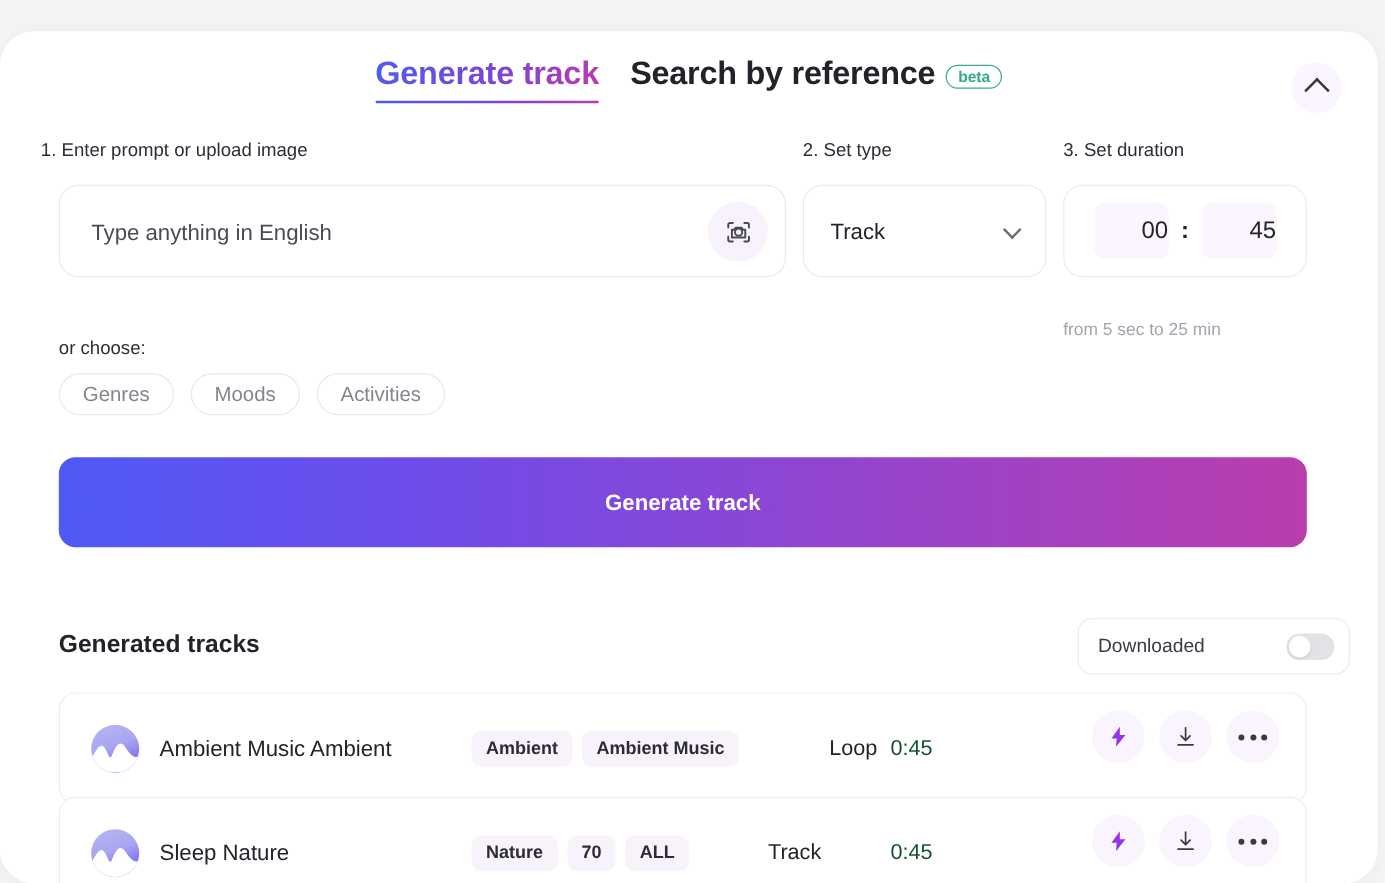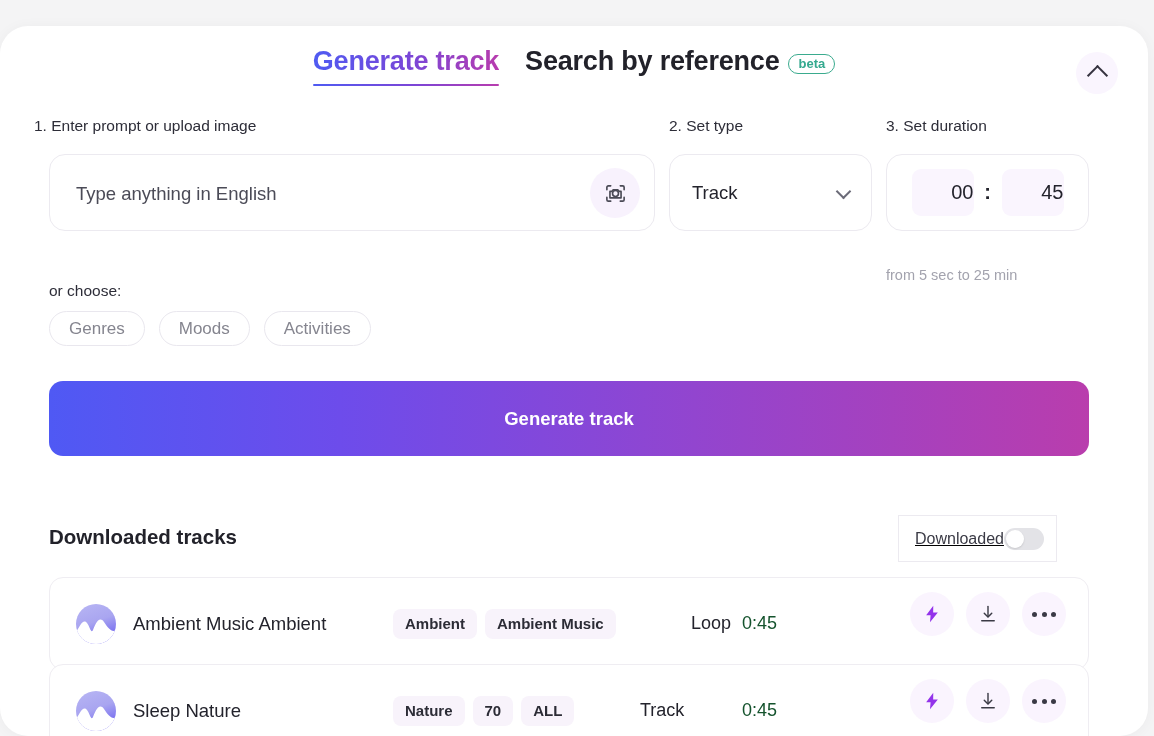--- a/index.html
+++ b/index.html
@@ -178,28 +178,27 @@
   }
 
   
   #tracks-title {
     position: absolute; left: 49px; top: 499px;
     font-size: 20.5px; font-weight: bold; color: #22222a;
   }
   #downloaded-wrap {
     position: absolute;
     left: 898px; top: 489px;
-    width: 159px; height: 47px;
+    width: 227px; height: 47px;
     border: 1px solid #eceaf0;
-    border-radius: 0;
+    border-radius: 12px;
     display: flex; align-items: center;
     padding: 0 12px 0 16px;
     cursor: pointer;
     background: #fff;
-    text-decoration: underline;
   }
   #downloaded-label { font-size: 16px; color: #3a3a45; }
   .switch {
     margin-left: auto;
     width: 40px; height: 22px;
     border-radius: 999px;
     background: #e3e3e7;
     position: relative;
   }
   .switch-knob {
@@ -326,21 +325,21 @@
 
   <div id="or-choose">or choose:</div>
   <div class="chips">
     <div class="chip">Genres</div>
     <div class="chip">Moods</div>
     <div class="chip">Activities</div>
   </div>
 
   <button id="generate-btn">Generate track</button>
 
-  <div id="tracks-title">Downloaded tracks</div>
+  <div id="tracks-title">Generated tracks</div>
 
   <div id="downloaded-wrap">
     <span id="downloaded-label">Downloaded</span>
     <span class="switch">
       <span class="switch-knob"></span>
     </span>
   </div>
 
   <div class="track-row" id="track-row-0">
     <div class="track-avatar">

